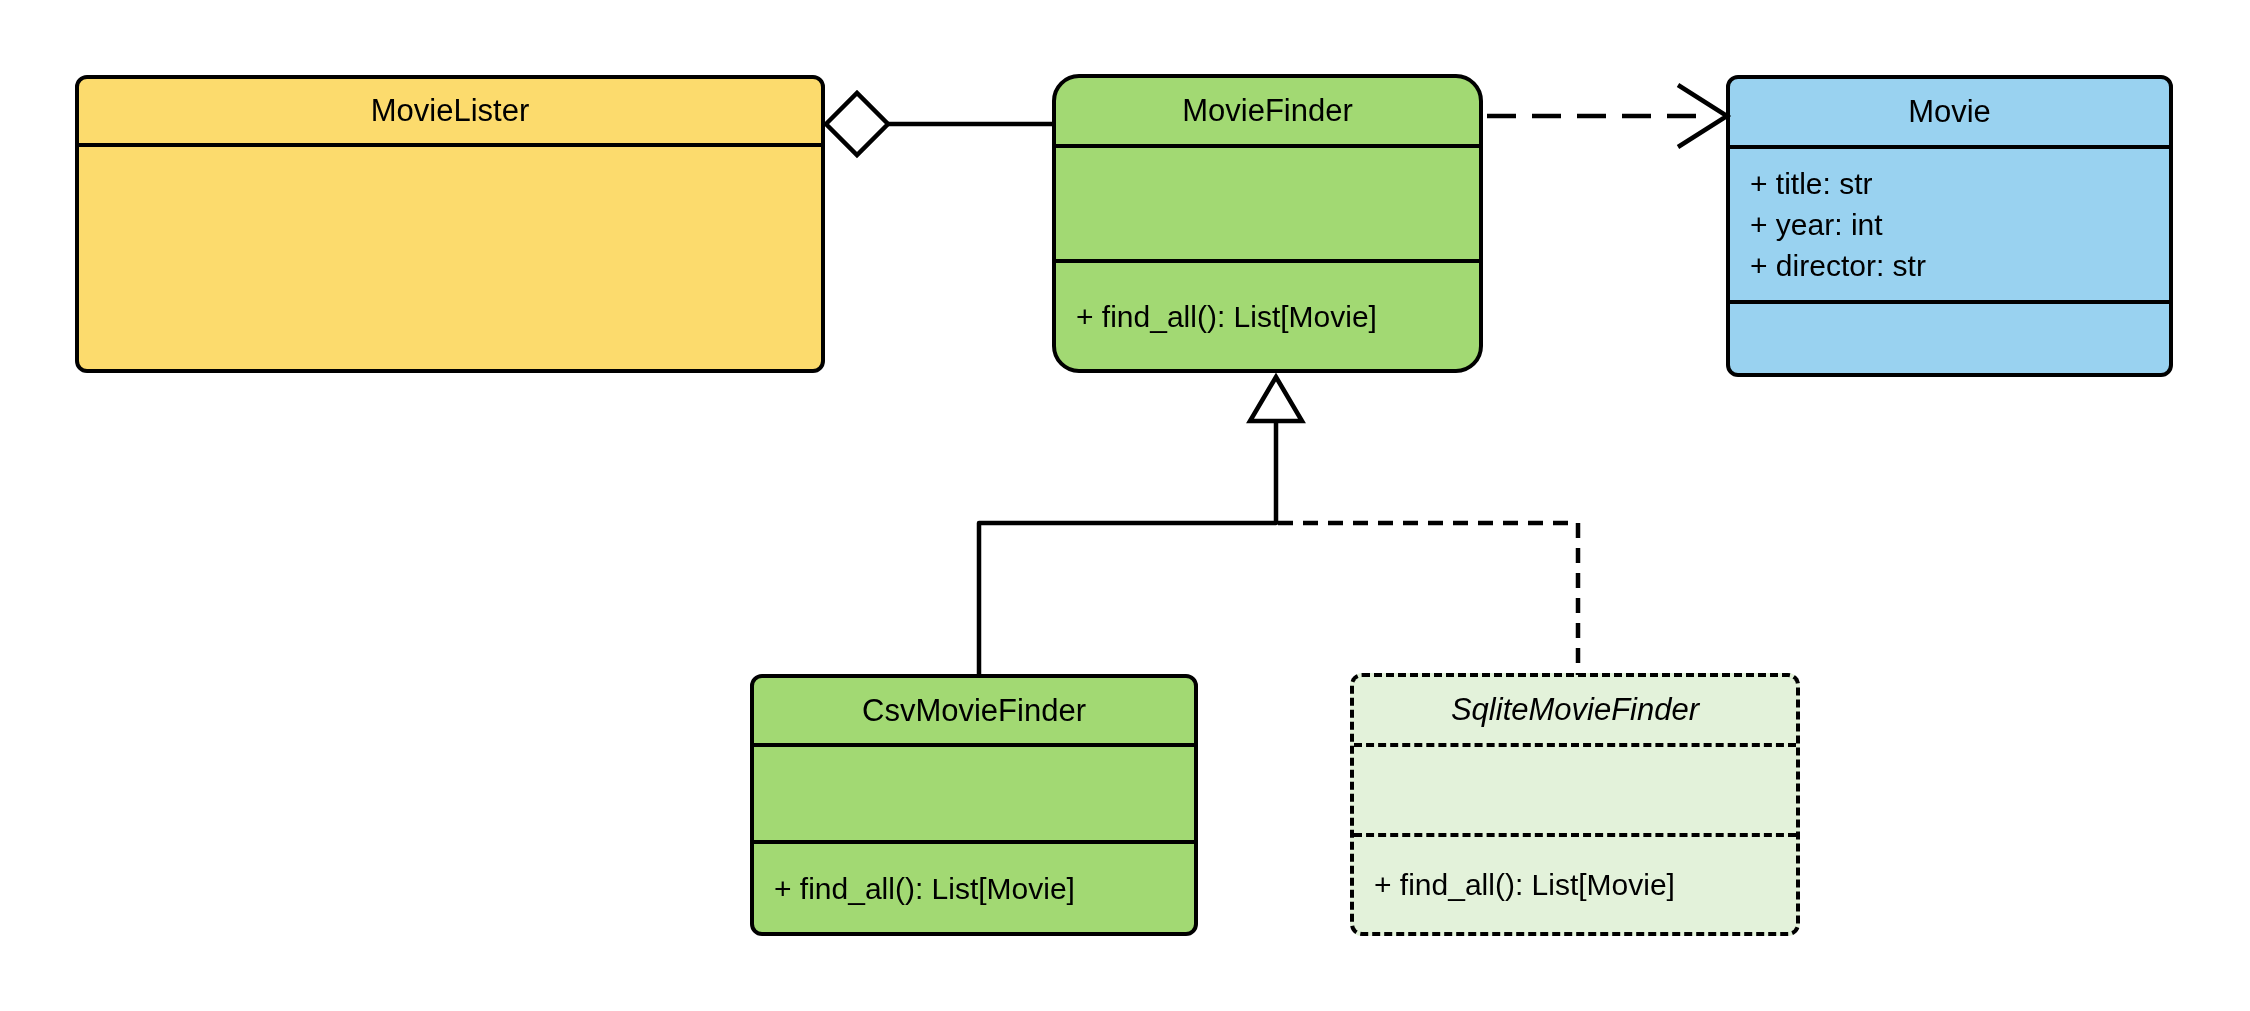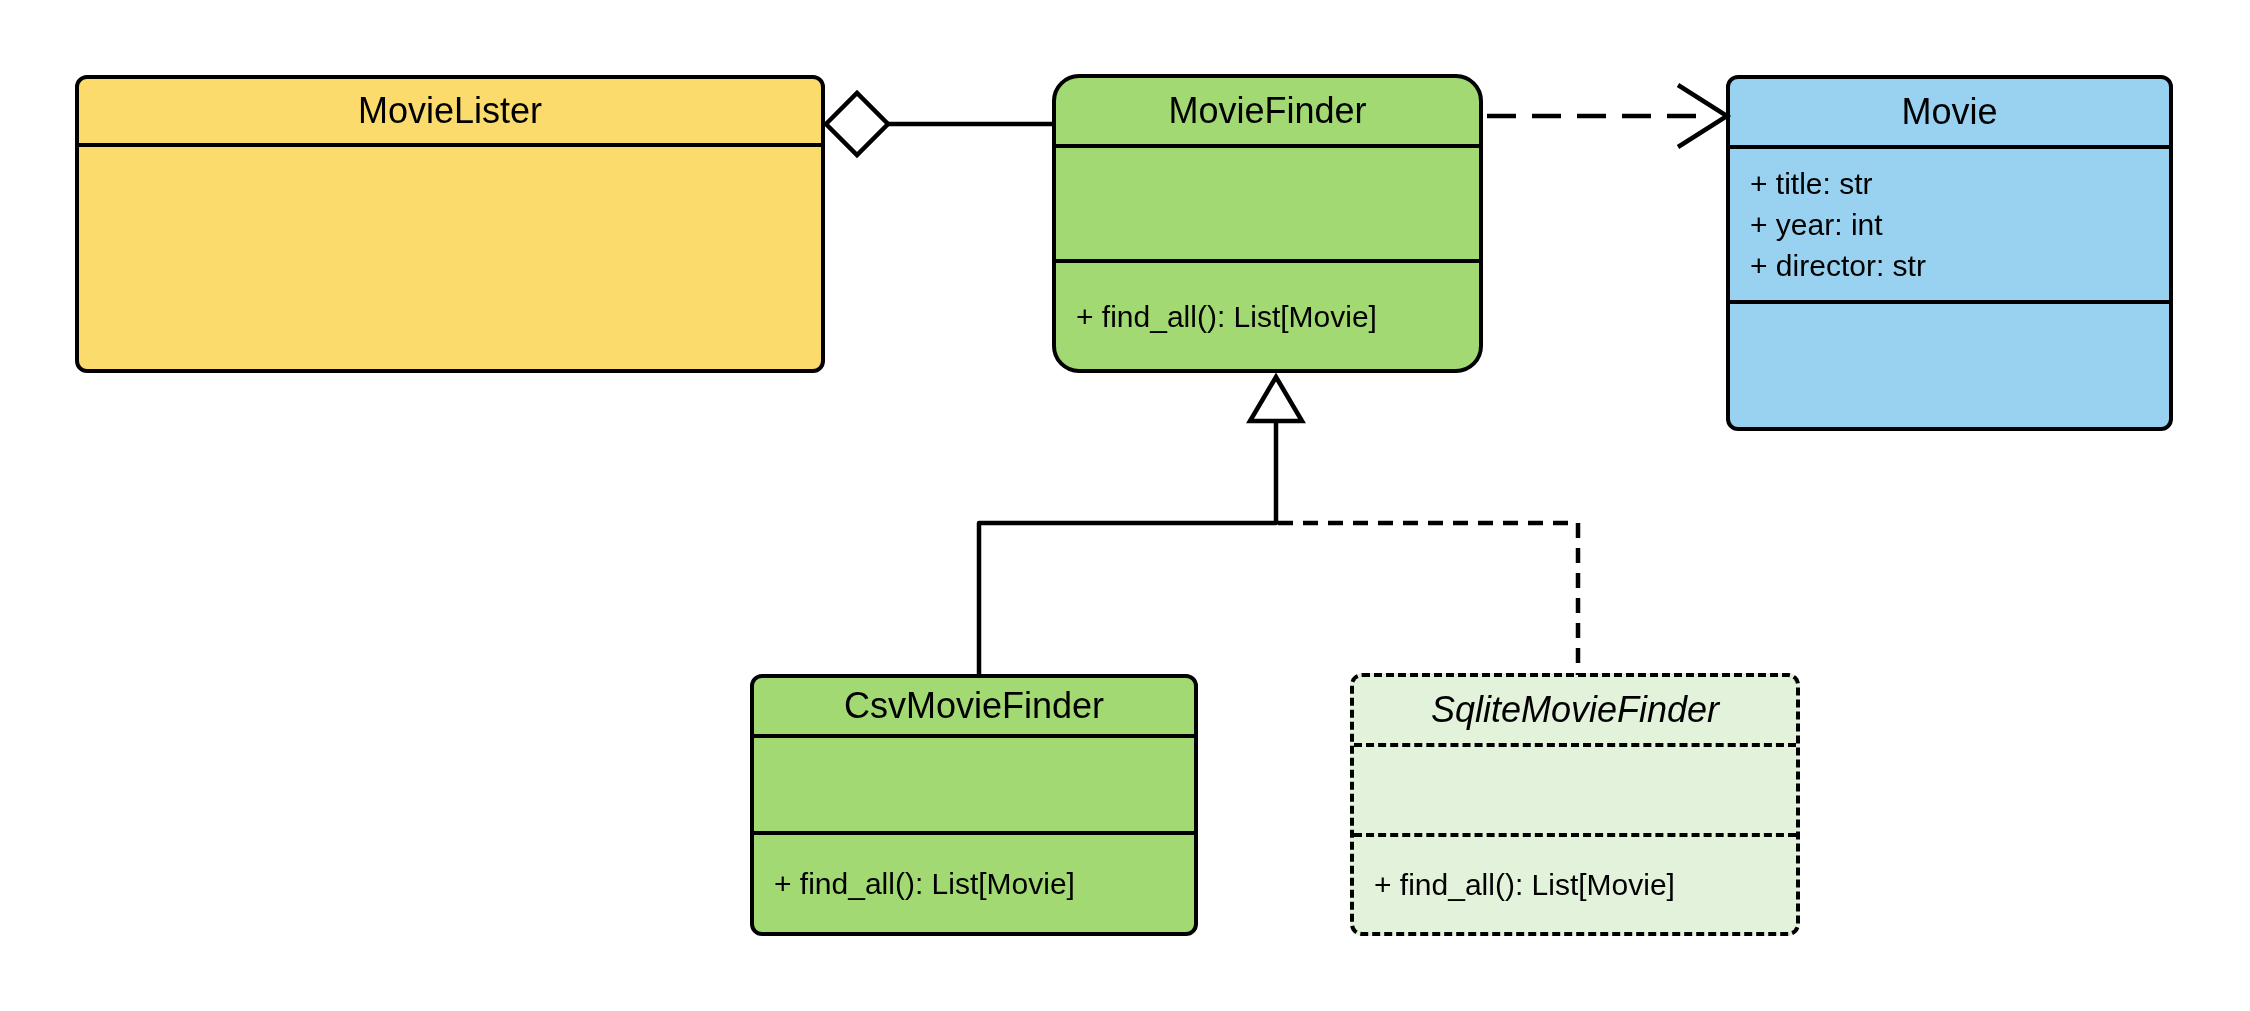--- a/index.html
+++ b/index.html
@@ -13,21 +13,21 @@
     position: absolute; box-sizing: border-box; z-index: 1;
     border: 4px solid #000; border-radius: 12px;
     display: flex; flex-direction: column;
   }
   .uml-class.dashed { border-style: dashed; }
   .compartment { box-sizing: border-box; flex: 0 0 auto; }
   .compartment + .compartment { border-top: 4px solid #000; }
   .uml-class.dashed .compartment + .compartment { border-top-style: dashed; }
   .title {
     display: flex; align-items: center; justify-content: center;
-    font-size: 36px;
+    font-size: 31px;
   }
   .members {
     display: flex; flex-direction: column; justify-content: center;
     padding-left: 20px; padding-right: 20px;
     font-size: 30px; line-height: 41px;
   }
   .grow { flex: 1 1 auto; }
 </style>
 </head>
 <body>
@@ -63,32 +63,32 @@
   </div>
 
   <div class="uml-class" style="left: 1052px; top: 74px; width: 431px; height: 299px; background: rgb(162, 217, 115); border-radius: 27px;">
     <div class="compartment title" style="height:66px;">MovieFinder</div>
     <div class="compartment members" style="height:115px;"></div>
     <div class="compartment members grow">
       <div>+ find_all(): List[Movie]</div>
     </div>
   </div>
 
-  <div class="uml-class" style="left: 1726px; top: 75px; width: 447px; height: 356px; background: rgb(153, 210, 240);">
+  <div class="uml-class" style="left: 1726px; top: 75px; width: 447px; height: 302px; background: rgb(153, 210, 240);">
     <div class="compartment title" style="height:66px;">Movie</div>
     <div class="compartment members" style="height:155px;">
       <div>+ title: str</div>
       <div>+ year: int</div>
       <div>+ director: str</div>
     </div>
     <div class="compartment members grow"></div>
   </div>
 
   <div class="uml-class" style="left: 750px; top: 674px; width: 448px; height: 262px; background: rgb(162, 217, 115);">
-    <div class="compartment title" style="height:56px;">CsvMovieFinder</div>
+    <div class="compartment title" style="height:65px;">CsvMovieFinder</div>
     <div class="compartment members" style="height:97px;"></div>
     <div class="compartment members grow">
       <div>+ find_all(): List[Movie]</div>
     </div>
   </div>
 
   <div class="uml-class dashed" style="left: 1350px; top: 673px; width: 450px; height: 263px; background: rgb(227, 242, 218);">
     <div class="compartment title" style="height:66px;font-style:italic;">SqliteMovieFinder</div>
     <div class="compartment members" style="height:90px;"></div>
     <div class="compartment members grow">

